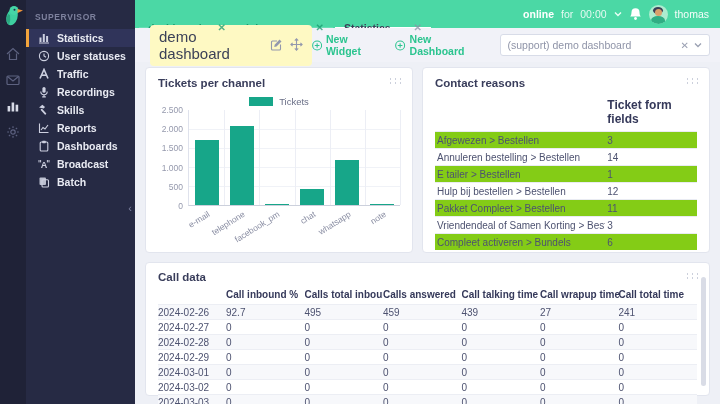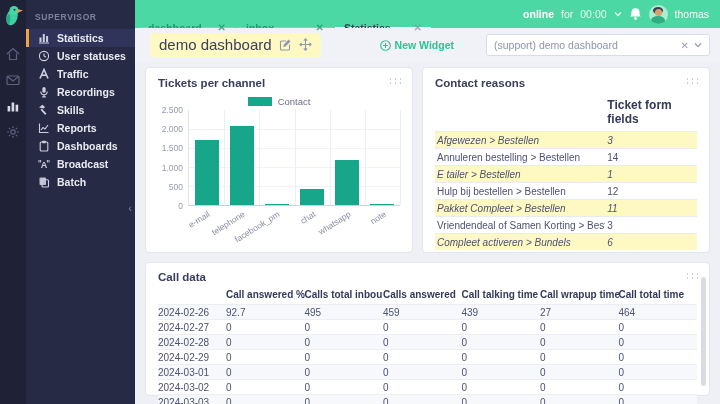--- a/index.html
+++ b/index.html
@@ -40,21 +40,21 @@
   .avatar .face { position:absolute; left:6px; top:4.5px; width:7px; height:7px; border-radius:50%; background:#d9a06b; }
   .avatar .body { position:absolute; left:2.5px; top:11px; width:14px; height:9px; border-radius:50% 50% 0 0; background:#2fae83; }
   .username { color:rgba(255,255,255,.95); }
 
   
   .band { height:34px; flex:0 0 34px; display:flex; align-items:center; padding:0 10px 0 15px; background:#f1f2f8; }
   .title-pill { background:#fef9c3; border-radius:4px; padding:3px 9px 4px 9px; display:flex; align-items:center; gap:7px; cursor:default; }
   .page-title { font-size:15px; color:#3c4157; }
   .t-icon { width:13px; height:13px; color:#9398ad; cursor:pointer; }
   .t-icon svg { width:13px; height:13px; display:block; }
-  .band-actions { margin-left:auto; display:flex; align-items:center; gap:30px; }
+  .band-actions { margin-left:auto; display:flex; align-items:center; gap:14px; }
   .green-link { display:flex; align-items:center; gap:4px; color:#2bc48f; font-size:10.5px; font-weight:700; cursor:pointer; }
   .green-link svg { width:11px; height:11px; }
   .dash-select { width:224px; height:22px; margin-left:2px; background:#fff; border:1px solid #d8dce8; border-radius:3px; display:flex; align-items:center; padding:0 7px; font-size:10.5px; color:#8f94a8; cursor:pointer; }
   .dash-select .val { flex:1; white-space:nowrap; overflow:hidden; }
   .dash-select .sx { color:#9aa0b2; font-size:10px; margin-right:5px; cursor:pointer; }
   .dash-select .sc { width:8px; height:8px; color:#9aa0b2; }
 
   
   .content { flex:1; padding:5px 10px 8px 10px; display:flex; flex-direction:column; gap:9px; min-height:0; }
   .row1 { display:flex; gap:9px; }
@@ -78,21 +78,21 @@
   .gridh { position:absolute; left:0; right:0; height:1px; background:#f0f2f7; }
   .bar { position:absolute; bottom:0; background:#17a689; }
   .xlabels { position:relative; height:26px; }
   .xlab { position:absolute; top:3px; font-size:8.5px; color:#8a8ea3; white-space:nowrap; transform:rotate(-32deg); transform-origin:100% 0; }
 
   
   table { border-collapse:collapse; width:100%; table-layout:fixed; }
   .cr-table { margin-top:6px; }
   .cr-table th { text-align:left; font-size:12px; color:#35395a; font-weight:700; padding:3px 0 5px 2px; }
   .cr-table td { font-size:10px; color:#4d5270; padding:2.5px 0 2.5px 2px; border-top:1px solid #e9ebf2; overflow:hidden; white-space:nowrap; }
-  .cr-table tr.stripe td { background:#fef9c3;font-style:italic; }
+  .cr-table tr.stripe td { background:#84cc16; }
 
   .cd-table { margin-top:3px; }
   .cd-table th { text-align:left; font-size:10px; color:#35395a; font-weight:700; padding:3px 0 4px 0; white-space:nowrap; overflow:hidden; }
   .cd-table td { font-size:10px; color:#4d5270; padding:1.5px 0; border-top:1px solid #eceef4; white-space:nowrap; }
   .cd-table tr.stripe td { background:#f7f8fb; }
 
   .vscroll { position:absolute; right:3px; top:14px; bottom:9px; width:5px; background:#d9dce6; border-radius:3px; cursor:grab; }
 </style>
 </head>
 <body>
@@ -285,39 +285,46 @@
       </span>
     </div>
     <div class="band-actions">
       <span class="green-link">
         <svg viewBox="0 0 11 11" fill="none" stroke="currentColor" stroke-width="1.1">
             <circle cx="5.5" cy="5.5" r="4.8"></circle>
             <path d="M5.5 3 V8 M3 5.5 H8"></path>
           </svg>
         <span>New Widget</span>
       </span>
+      <span class="green-link">
+        <svg viewBox="0 0 11 11" fill="none" stroke="currentColor" stroke-width="1.1">
+            <circle cx="5.5" cy="5.5" r="4.8"></circle>
+            <path d="M5.5 3 V8 M3 5.5 H8"></path>
+          </svg>
+        <span>New Dashboard</span>
+      </span>
       <div class="dash-select">
         <span class="val">(support) demo dashboard</span>
         <span class="sx">✕</span>
         <svg class="sc" viewBox="0 0 8 8" fill="none" stroke="currentColor" stroke-width="1.3">
             <path d="M1 2.5 L4 5.5 L7 2.5"></path>
           </svg>
       </div>
     </div>
   </div>
 
   <div class="content">
     <div class="row1">
 
       <section class="widget w-tickets">
         <div class="w-title">Tickets per channel</div>
         <span class="dots"></span>
         <div class="legend">
           <span class="swatch" style="background: rgb(23, 166, 137);"></span>
-          <span class="ltext">Contact</span>
+          <span class="ltext">Tickets</span>
         </div>
         <div class="chart">
           <div class="ycol" id="ycol">
               <span class="ytick" style="top: 0%;">2.500</span>
               <span class="ytick" style="top: 20%;">2.000</span>
               <span class="ytick" style="top: 40%;">1.500</span>
               <span class="ytick" style="top: 60%;">1.000</span>
               <span class="ytick" style="top: 80%;">500</span>
               <span class="ytick" style="top: 100%;">0</span>
             </div>
@@ -409,37 +416,37 @@
             <col>
             <col>
             <col>
             <col>
             <col>
             <col>
           </colgroup>
         <thead>
             <tr id="cd-head">
               <th></th>
-              <th>Call answered %</th>
+              <th>Call inbound %</th>
               <th>Calls total inbound</th>
               <th>Calls answered</th>
               <th>Call talking time</th>
               <th>Call wrapup time</th>
               <th>Call total time</th>
             </tr>
           </thead>
         <tbody id="cd-body">
             <tr class="stripe">
               <td>2024-02-26</td>
               <td>92.7</td>
               <td>495</td>
               <td>459</td>
               <td>439</td>
               <td>27</td>
-              <td>464</td>
+              <td>241</td>
             </tr>
             <tr>
               <td>2024-02-27</td>
               <td>0</td>
               <td>0</td>
               <td>0</td>
               <td>0</td>
               <td>0</td>
               <td>0</td>
             </tr>

